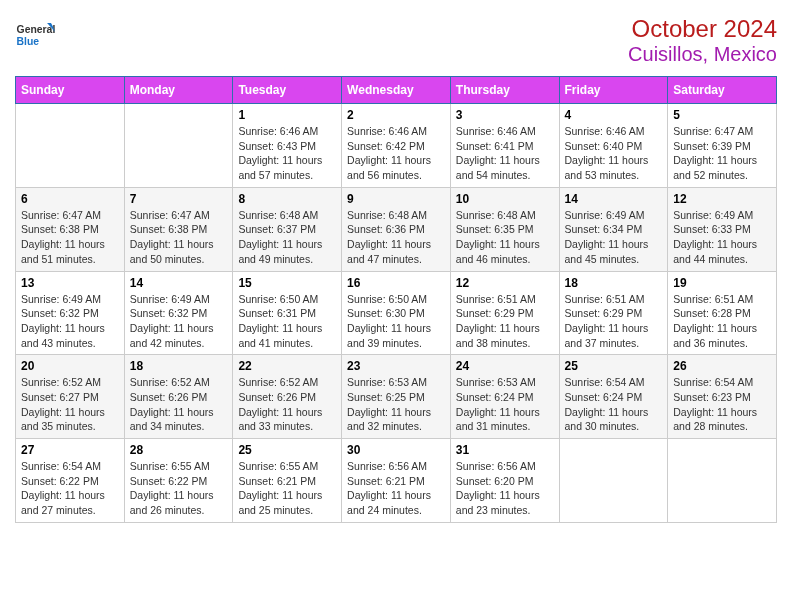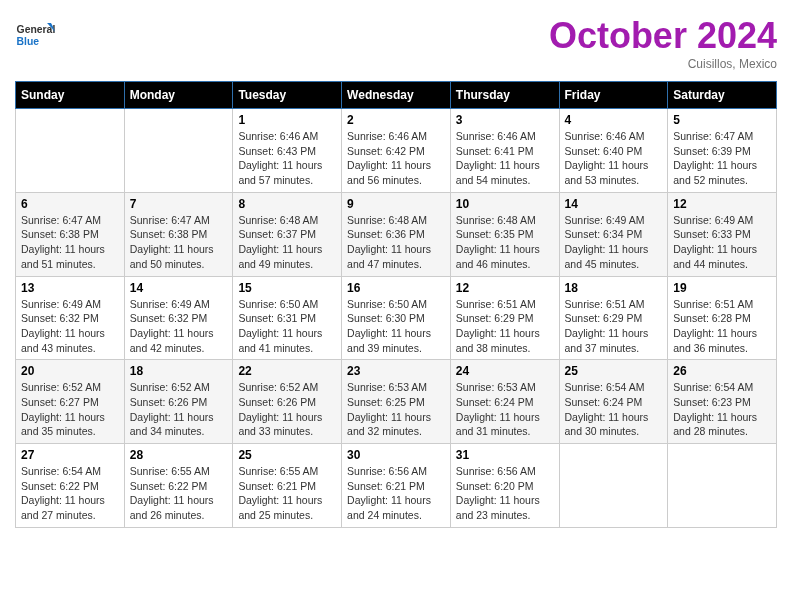--- a/index.html
+++ b/index.html
@@ -25,35 +25,35 @@
     }
     .logo-icon {
       width: 40px;
       height: 40px;
       margin-right: 5px;
     }
     .title-block {
       text-align: right;
     }
     .month-title {
-      font-size: 36px;
-      font-weight: bold;
+      font-size: 24px;
+      font-weight: normal;
+      color: #b91c1c;
+    }
+    .subtitle {
+      font-size: 20px;
       color: #a21caf;
-    }
-    .subtitle {
-      font-size: 12px;
-      color: #737373;
     }
     table {
       width: 100%;
       border-collapse: collapse;
       font-size: 11px;
     }
     thead th {
-      background-color: #000000;
+      background-color: #d946ef;
       color: #fff;
       padding: 6px 5px;
       text-align: left;
       font-weight: bold;
       font-size: 12px;
       border: 1px solid #2e6fad;
     }
     tbody td {
       border: 1px solid #ccc;
       vertical-align: top;

